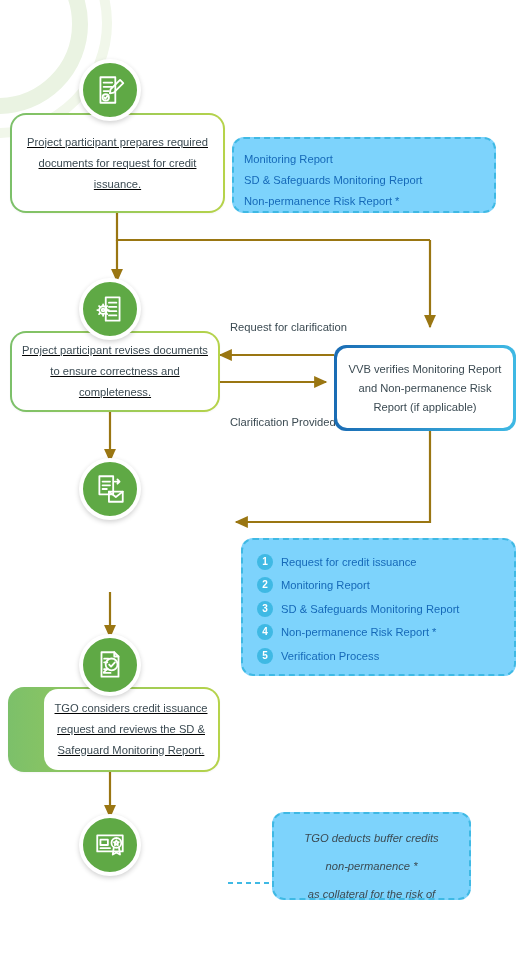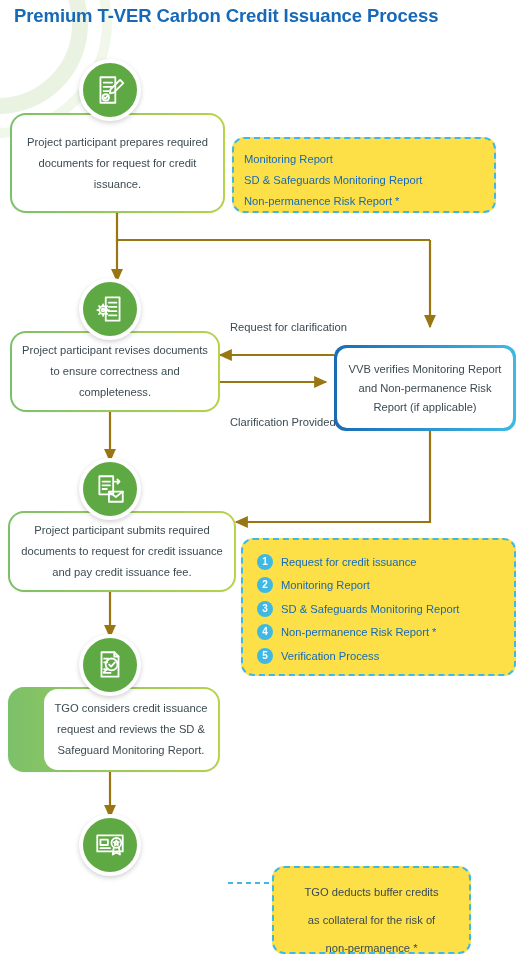--- a/index.html
+++ b/index.html
@@ -56,20 +56,21 @@
     background-image: linear-gradient(90deg, #7cc06a 0%, #b6d34a 100%);
     box-shadow: 0 1px 2px rgba(0,0,0,0.04);
   }
   .pbox > .inner {
     width: 100%; height: 100%;
     background: #ffffff;
     border-radius: 14px;
     display: flex; align-items: center; justify-content: flex-start;
     text-align: center;
     padding: 8px 10px;
+    text-decoration: underline;
   }
   .pbox .txt {
     font-size: 11.2px;
     line-height: 21px;
     color: #3b4a52;
   }
 
   
   .bbox {
     position: absolute;
@@ -89,21 +90,21 @@
     font-size: 11.2px;
     line-height: 19px;
     color: #3b4a52;
   }
 
   
   .dbox {
     position: absolute;
     border: 2px dashed #3fb9e4;
     border-radius: 12px;
-    background: #fde047;
+    background: #7dd3fc;
   }
   .dbox .line {
     font-size: 11.2px;
     color: #1669b8;
     line-height: 21px;
     white-space: nowrap;
   }
   .dbox.center .line {
     color: #3b4a52;
     text-align: center;
@@ -163,21 +164,20 @@
   }
 </style>
 </head>
 <body>
 
 <div id="page">
 
   <div class="corner-arc2"></div>
   <div class="corner-arc"></div>
 
-  <div class="title">Premium T-VER Carbon Credit Issuance Process</div>
 
   <svg id="connectors" viewBox="0 0 526 955">
     <defs>
       <marker id="ah" markerWidth="7" markerHeight="7" refX="5.4" refY="3.1" orient="auto" markerUnits="strokeWidth">
         <path d="M0,0.4 L6,3.1 L0,5.8 Z" fill="#9a7612"></path>
       </marker>
     </defs>
     <g stroke="#9a7612" stroke-width="2.2" fill="none">
 
       <path d="M117,213 L117,240 L430,240"></path>
@@ -250,25 +250,20 @@
 
   <div class="icircle" style="left:79px; top:458px;">
     <svg viewBox="0 0 32 32" fill="none" stroke="#ffffff" stroke-width="1.7" stroke-linecap="round" stroke-linejoin="round">
       <path d="M6 4 h13 v17 h-13 z"></path>
       <path d="M9 9 h7 M9 12.5 h7 M9 16 h4"></path>
       <path d="M20.5 9 h4 M23 7 l2 2 l-2 2"></path>
       <path d="M15 18.5 h13 v9.5 h-13 z"></path>
       <path d="M15 18.5 l6.5 5 l6.5 -5"></path>
     </svg>
   </div>
-  <div class="pbox" style="left:8px; top:511px; width:228px; height:81px;">
-    <div class="inner">
-      <span class="txt">Project participant submits required documents to request for credit issuance and pay credit issuance fee.</span>
-    </div>
-  </div>
 
   <div class="dbox" style="left:241px; top:538px; width:275px; height:138px;">
     <div class="numlist" style="left:14px; top:10px;">
       <div class="numrow">
         <span class="numbadge">1</span>
         <span class="numtext">Request for credit issuance</span>
       </div>
       <div class="numrow">
         <span class="numbadge">2</span>
         <span class="numtext">Monitoring Report</span>
@@ -308,21 +303,21 @@
     <svg viewBox="0 0 32 32" fill="none" stroke="#ffffff" stroke-width="1.7" stroke-linecap="round" stroke-linejoin="round">
       <path d="M4 7 h24 v15 h-24 z"></path>
       <path d="M7 11 h7 v5 h-7 z"></path>
       <path d="M7 19 h9"></path>
       <circle cx="22" cy="14" r="4.6"></circle>
       <path d="M22 11.6 l0.7 1.5 l1.6 0.2 l-1.2 1.2 l0.3 1.6 l-1.4 -0.8 l-1.4 0.8 l0.3 -1.6 l-1.2 -1.2 l1.6 -0.2 z"></path>
       <path d="M19.6 18 l-1 7 l3.4 -2 l3.4 2 l-1 -7"></path>
     </svg>
   </div>
 
-  <div class="dbox center" style="left:272px; top:866px; width:199px; height:88px; padding-top:10px;">
+  <div class="dbox center" style="left:272px; top:812px; width:199px; height:88px; padding-top:10px;font-style:italic;">
     <div class="line">TGO deducts buffer credits</div>
+    <div class="line">non-permanence *</div>
     <div class="line">as collateral for the risk of</div>
-    <div class="line">non-permanence *</div>
   </div>
 
   <div class="footnote" style="left:289px; top:934px;margin-top:40px;">* For removal projects.</div>
 
 </div>
 
 </body></html>

